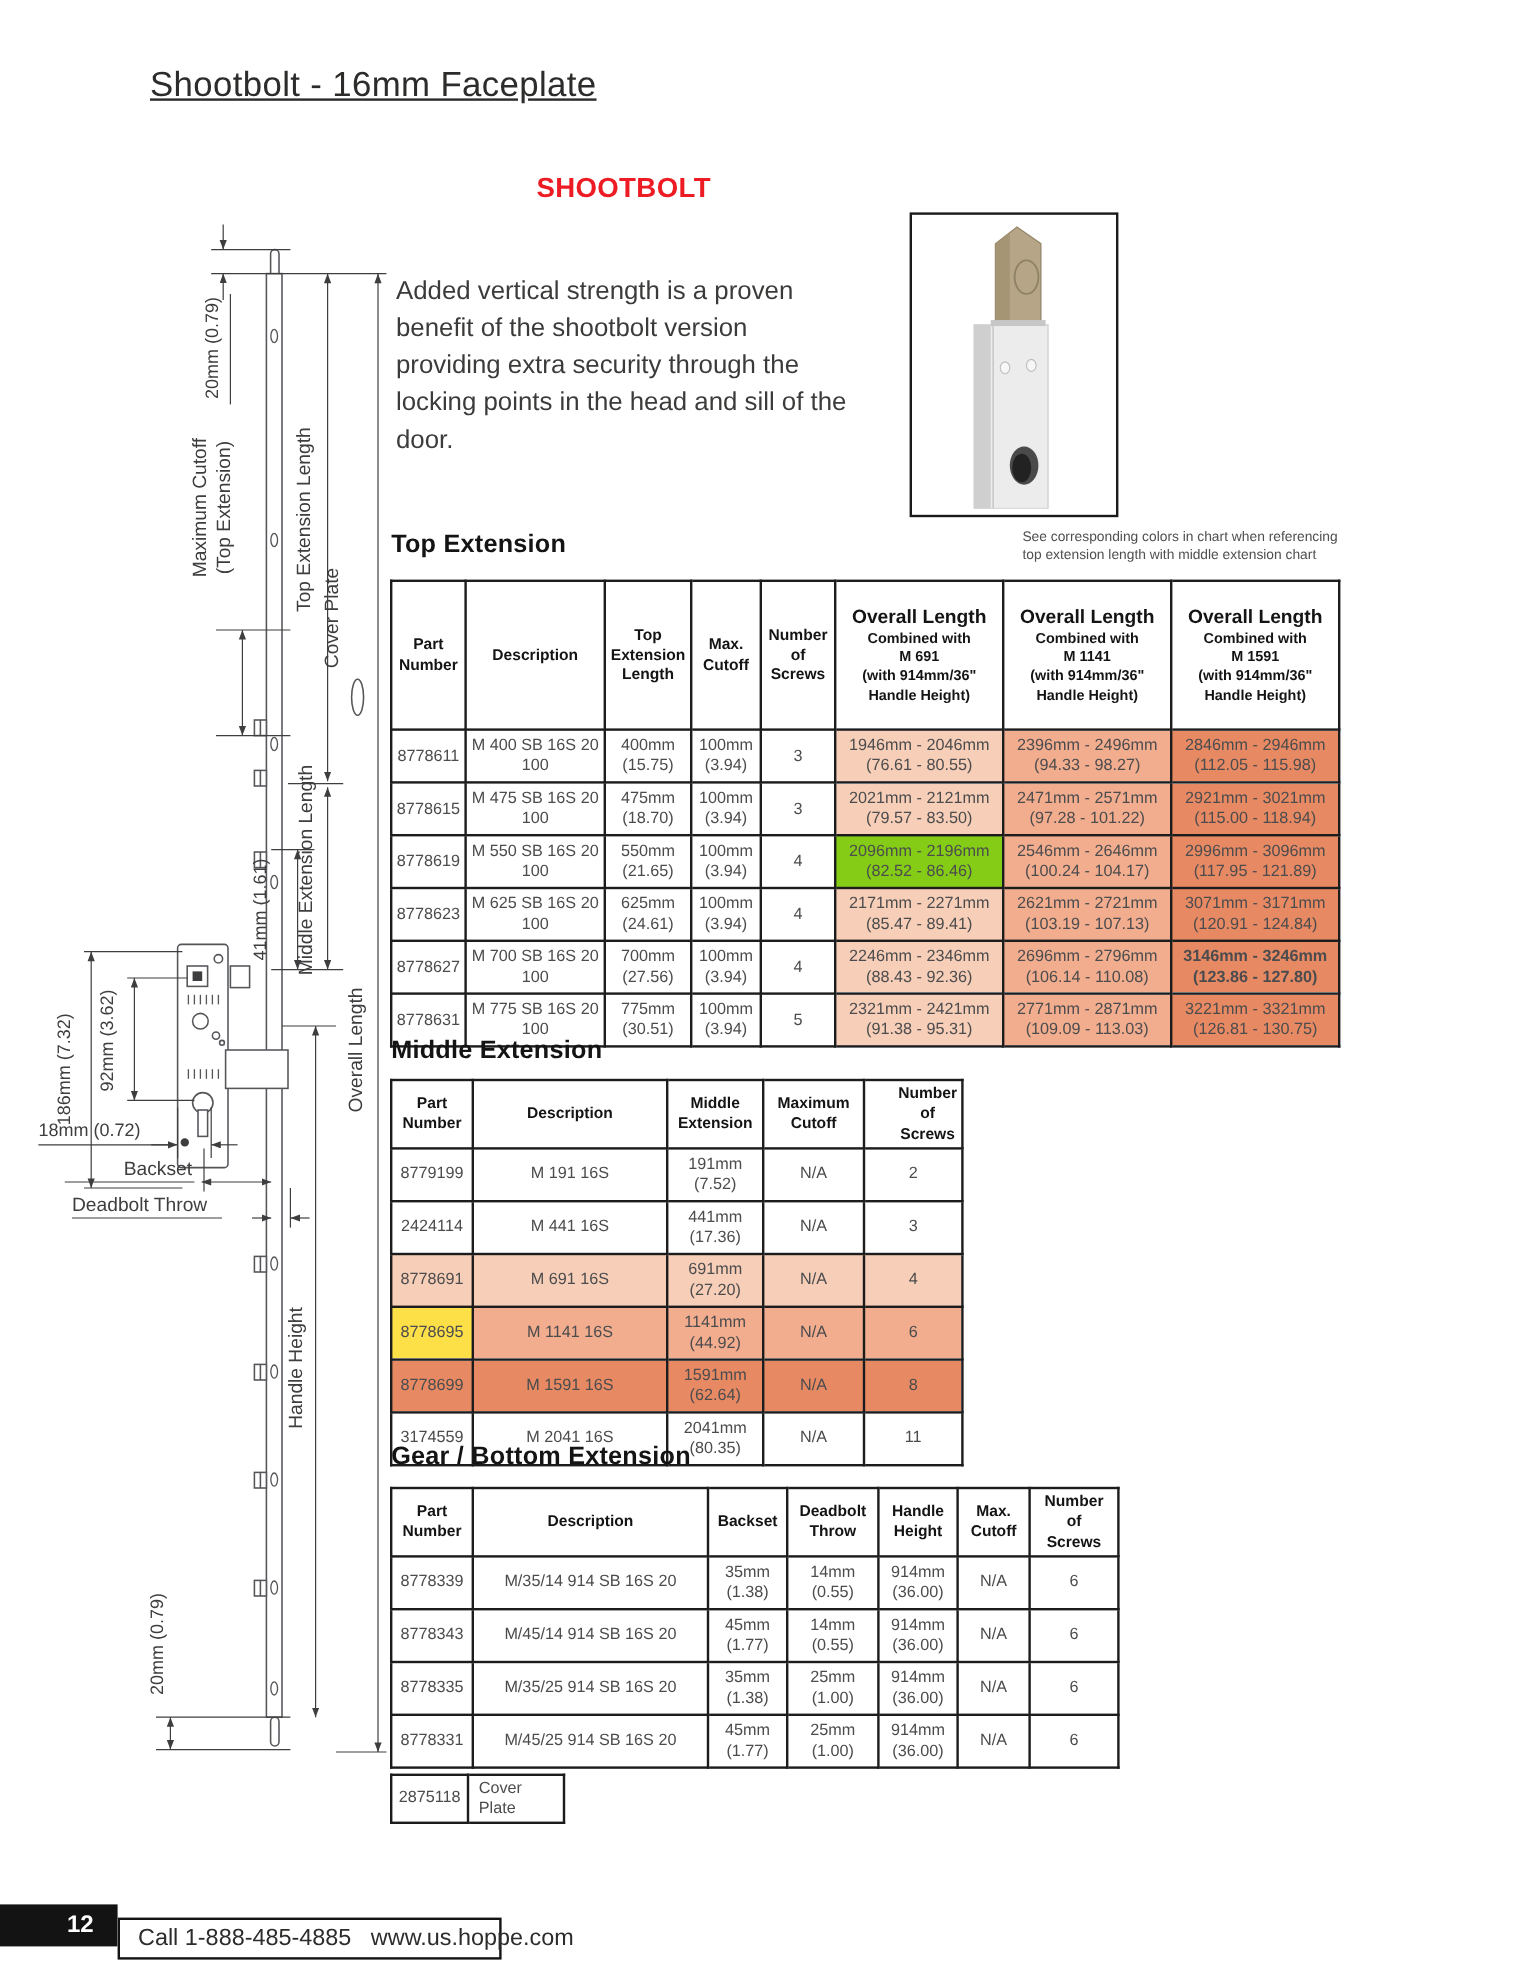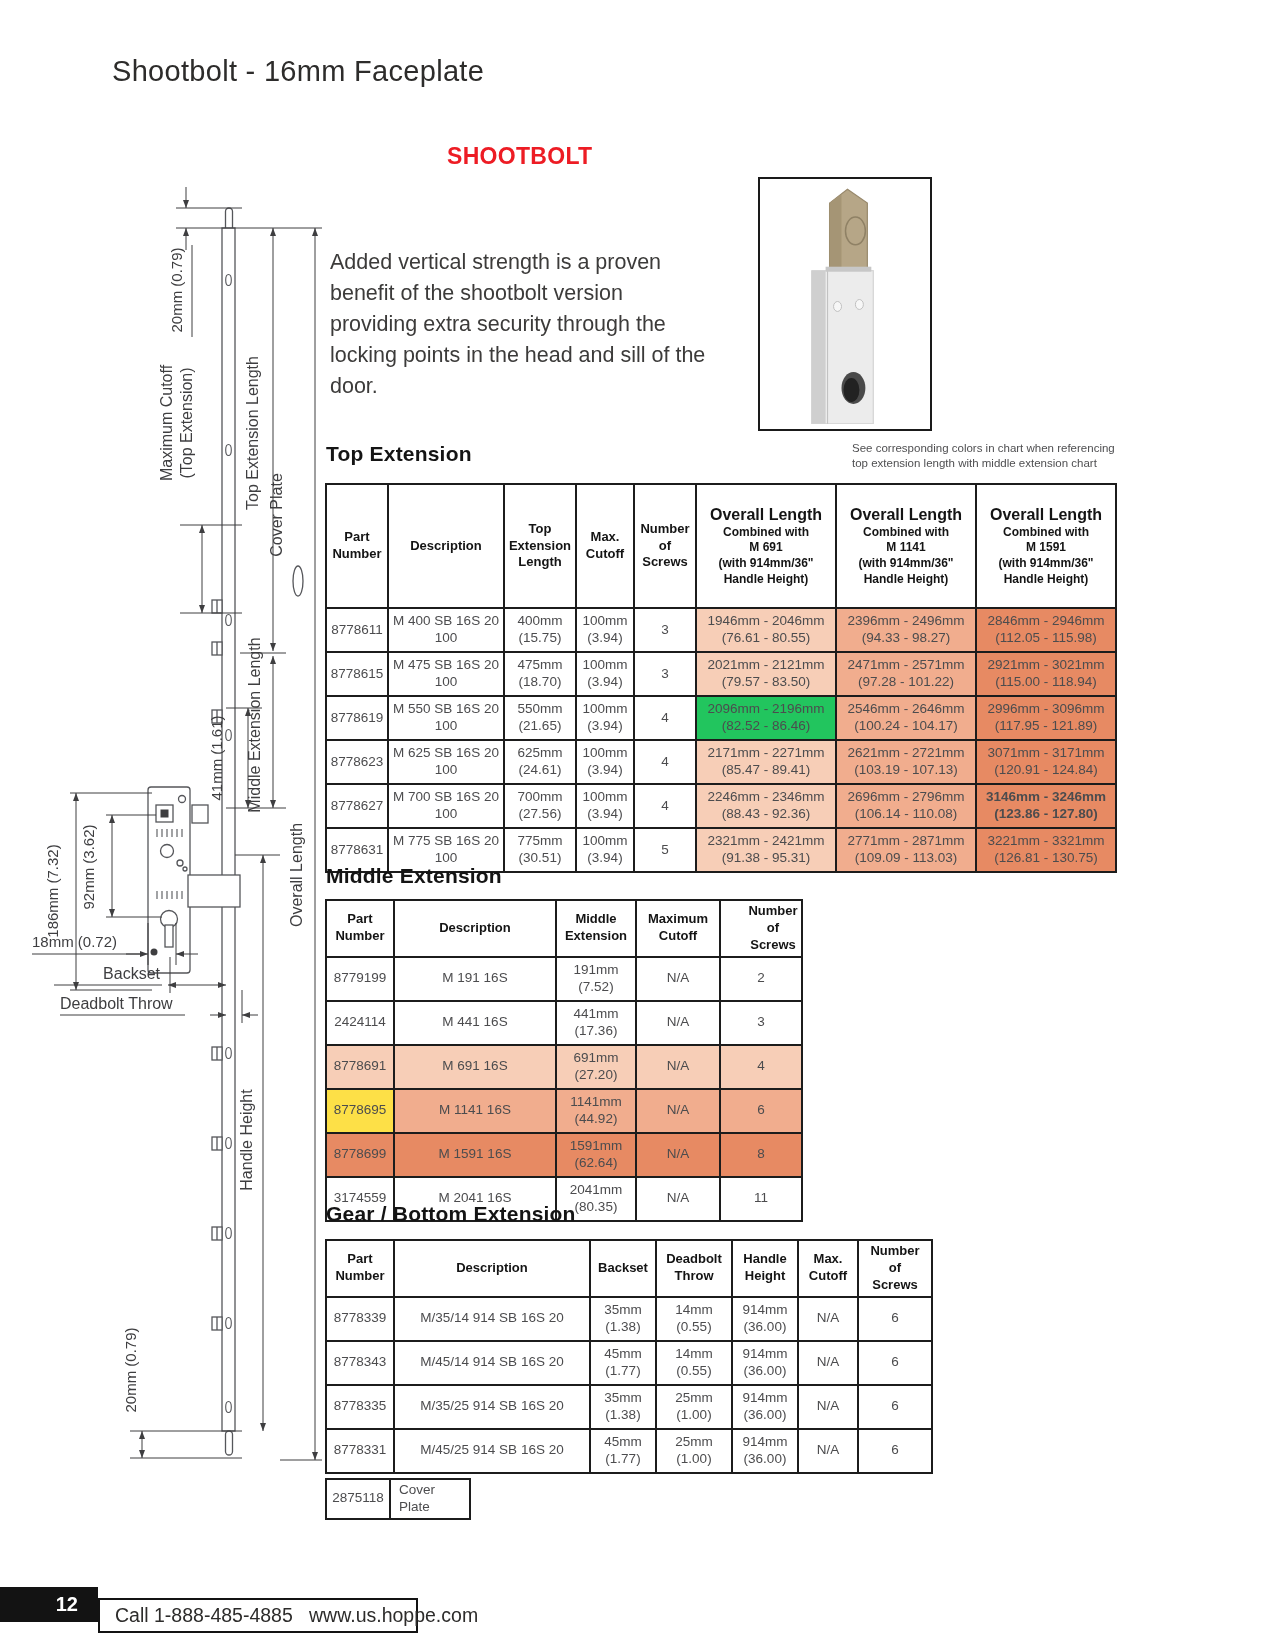--- a/index.html
+++ b/index.html
@@ -8,21 +8,21 @@
     background:#ffffff; overflow:hidden;
     font-family:"Liberation Sans","DejaVu Sans",sans-serif;
     color:#2d2c2b;
   }
   .abs { position:absolute; }
 
   .page-title { font-size:29px; font-weight:400; color:#2d2c2b; letter-spacing:0.3px; }
 
   .red-heading { font-size:23px; font-weight:700; color:#ed1c24; letter-spacing:0.3px; }
 
-  .intro-body { font-size:21.5px; line-height:31px; color:#3c3b3a; white-space:pre-line;margin-top:20px; }
+  .intro-body { font-size:21.5px; line-height:31px; color:#3c3b3a; white-space:pre-line; }
 
   .photo-frame { width:170px; height:250px; border:2.5px solid #1a1a1a; background:#fff; }
 
   .color-note { font-size:11.5px; line-height:15px; color:#4f4f51; white-space:pre-line; }
 
   .section-heading { font-size:21px; font-weight:700; color:#141414; letter-spacing:0.2px; }
 
   table.dtable { border-collapse:collapse; table-layout:fixed; background:#fff; }
   table.dtable th, table.dtable td {
     border:2px solid #1c1c1c; text-align:center; vertical-align:middle;
@@ -48,21 +48,21 @@
   .dia-label { font-size:16px; fill:#3e3e40; }
   .dia-dim   { font-size:15px; fill:#3e3e40; }
   .dia-stroke { stroke:#55565a; fill:#ffffff; stroke-width:1.3; }
   .dim-line { stroke:#3e3e40; stroke-width:1; fill:none; }
 </style>
 </head>
 <body>
 
 <div class="page">
 
-  <div class="abs page-title" style="left:112px; top:55px;">Shootbolt - 16mm Faceplate</div>
+  <div class="abs page-title" style="left:125px; top:55px;text-decoration:underline;">Shootbolt - 16mm Faceplate</div>
 
   <svg class="abs" style="left:30px; top:175px;" width="300" height="1310" viewBox="0 0 300 1310">
     <defs>
       <marker id="ae" markerWidth="9" markerHeight="8" refX="8" refY="3" orient="auto" markerUnits="userSpaceOnUse">
         <path d="M0,0 L8,3 L0,6 z" fill="#3e3e40"></path>
       </marker>
       <marker id="as" markerWidth="9" markerHeight="8" refX="0" refY="3" orient="auto" markerUnits="userSpaceOnUse">
         <path d="M8,0 L0,3 L8,6 z" fill="#3e3e40"></path>
       </marker>
     </defs>
@@ -311,21 +311,21 @@
 (115.00 - 118.94)</td>
           </tr>
           <tr>
             <td style="height: 38px;">8778619</td>
             <td style="height: 38px;">M 550 SB 16S 20 100</td>
             <td style="height: 38px;">550mm
 (21.65)</td>
             <td style="height: 38px;">100mm
 (3.94)</td>
             <td style="height: 38px;">4</td>
-            <td style="height: 38px; background: #22c55e;">2096mm - 2196mm
+            <td style="height: 38px; background: #84cc16;">2096mm - 2196mm
 (82.52 - 86.46)</td>
             <td style="height: 38px; background: rgb(241, 173, 142);">2546mm - 2646mm
 (100.24 - 104.17)</td>
             <td style="height: 38px; background: rgb(231, 138, 99);">2996mm - 3096mm
 (117.95 - 121.89)</td>
           </tr>
           <tr>
             <td style="height: 38px; text-align: center;">8778623</td>
             <td style="height: 38px;">M 625 SB 16S 20 100</td>
             <td style="height: 38px;">625mm

